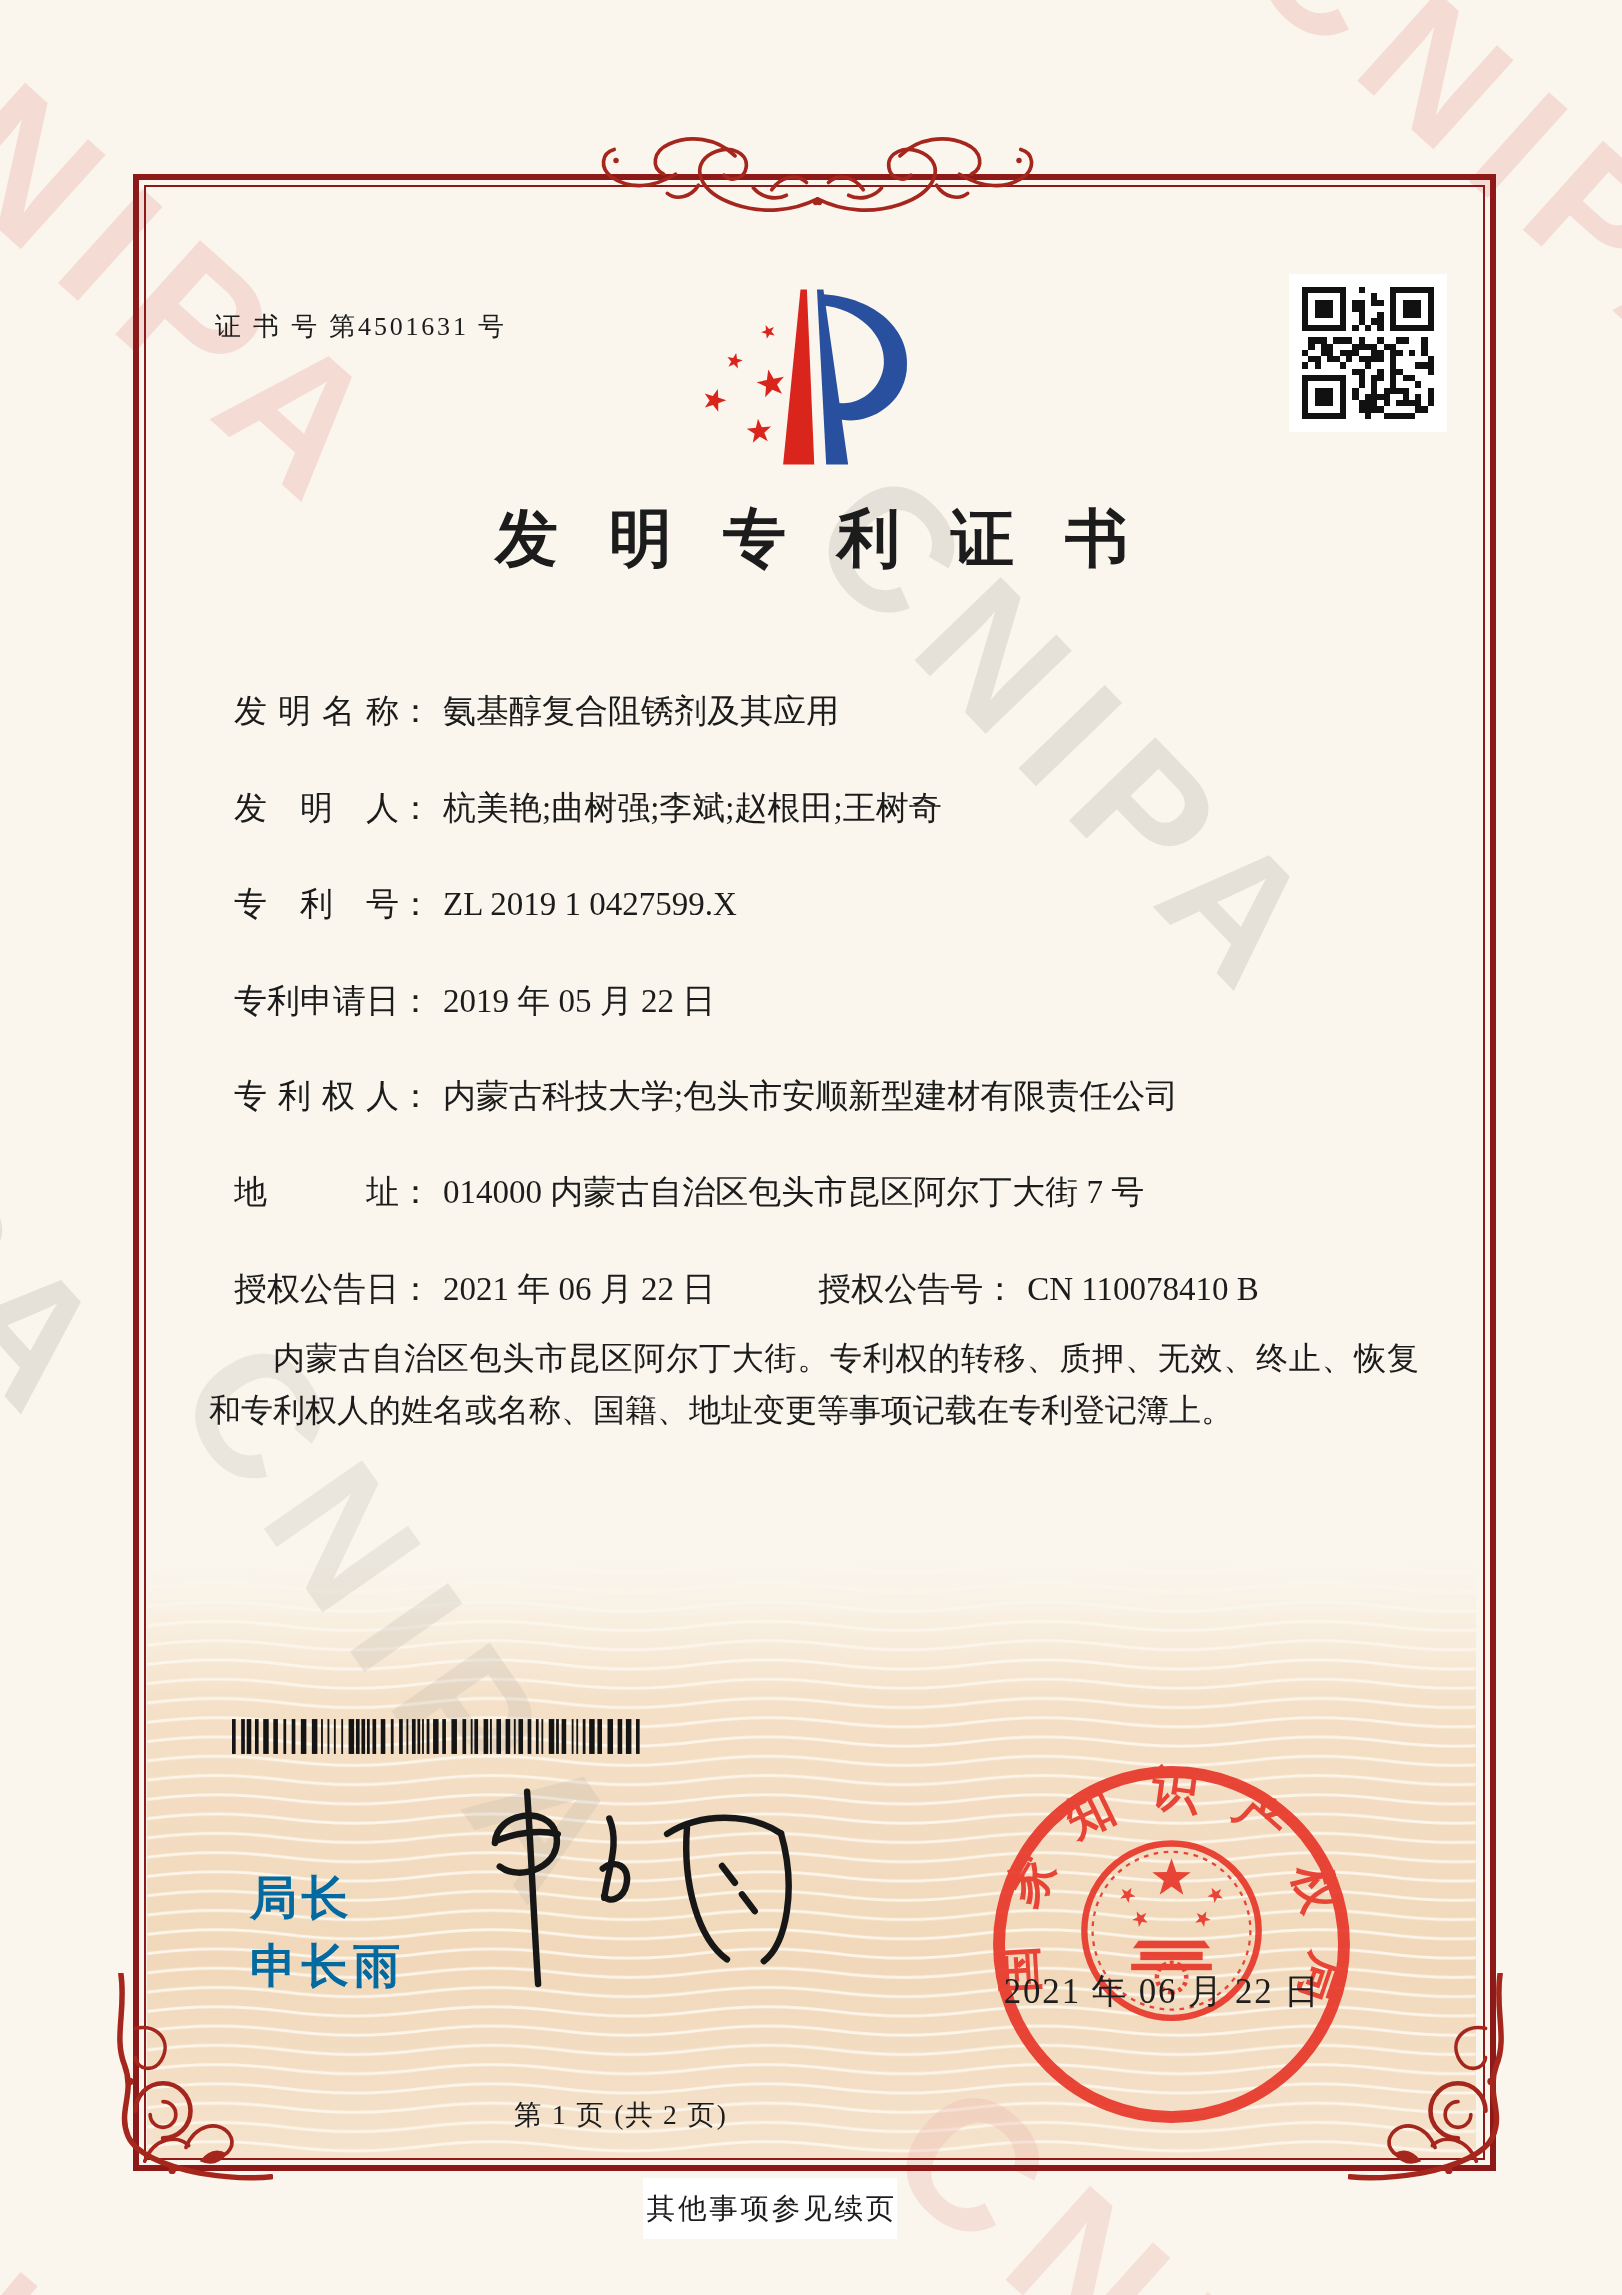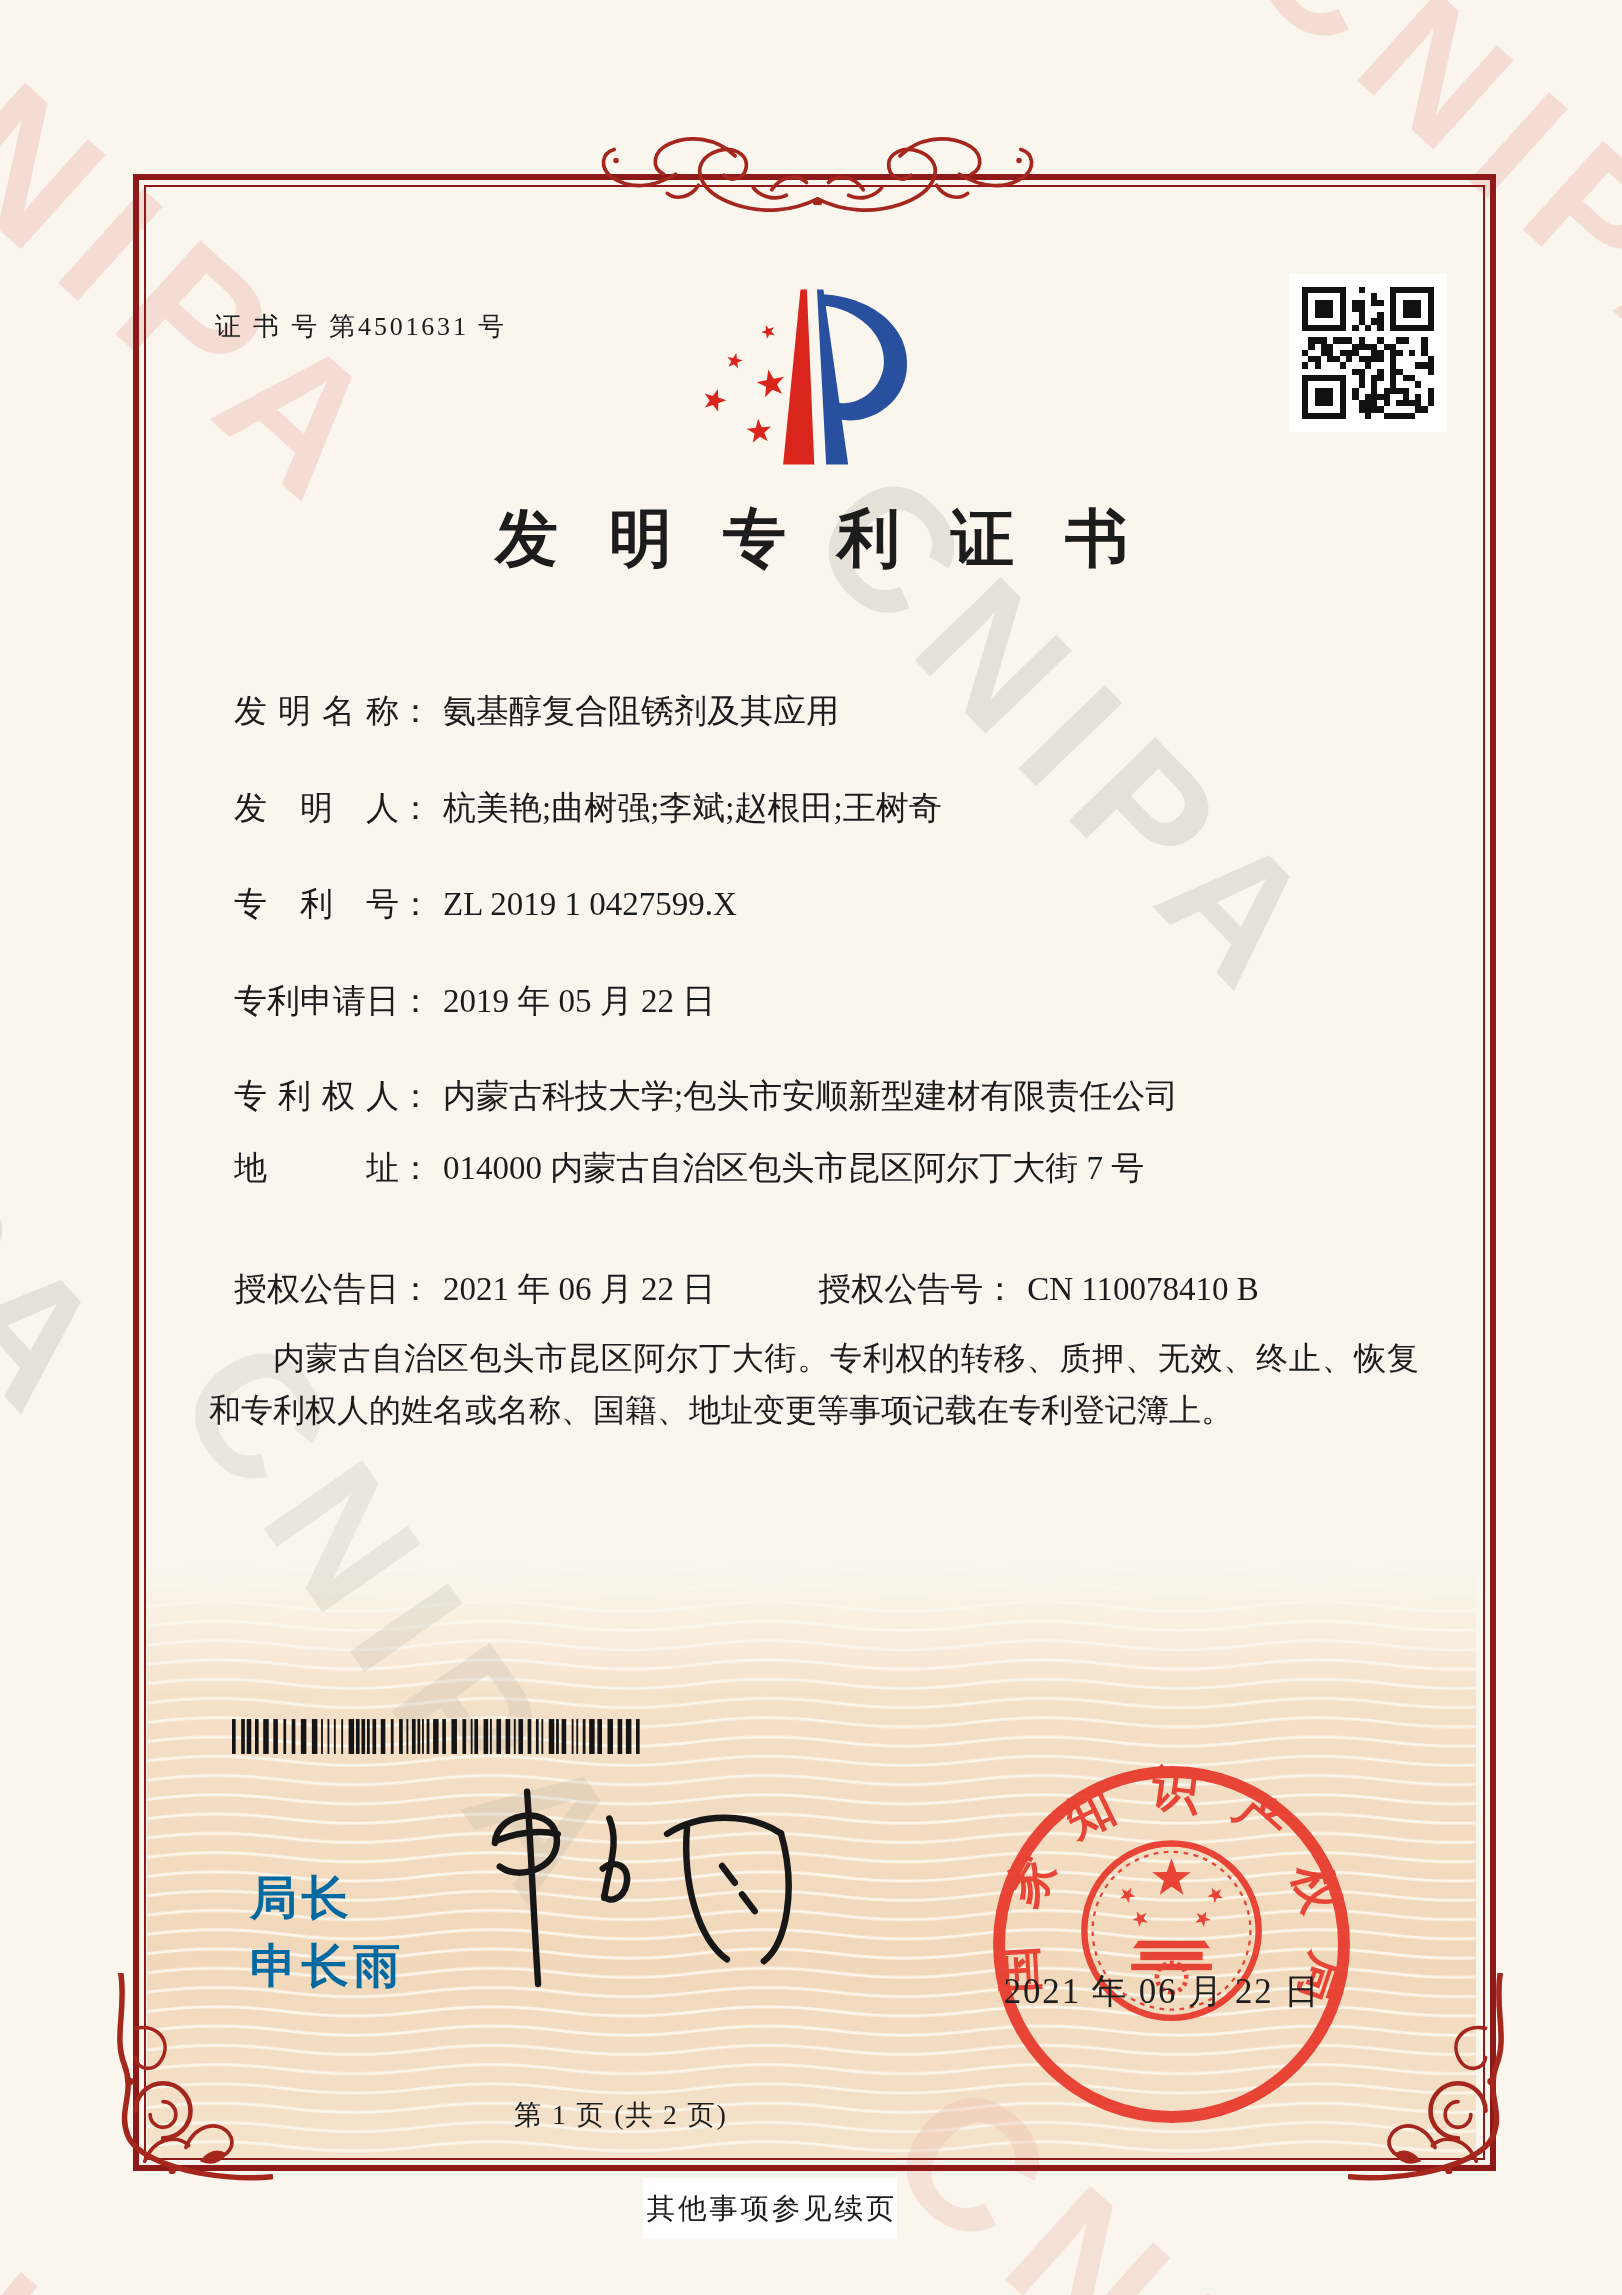--- a/index.html
+++ b/index.html
@@ -296,21 +296,21 @@
 </div>
 <div class="row" style="top:882px">
   <span class="lbl">专利号</span><span>：</span><span class="val">ZL 2019 1 0427599.X</span>
 </div>
 <div class="row" style="top:979px">
   <span class="lbl">专利申请日</span><span>：</span><span class="val">2019 年 05 月 22 日</span>
 </div>
 <div class="row" style="top:1074px">
   <span class="lbl">专利权人</span><span>：</span><span class="val">内蒙古科技大学;包头市安顺新型建材有限责任公司</span>
 </div>
-<div class="row" style="top:1146px">
+<div class="row" style="top:1170px">
   <span class="lbl">地址</span><span>：</span><span class="val">014000  内蒙古自治区包头市昆区阿尔丁大街 7 号</span>
 </div>
 <div class="row" style="top:1267px">
   <span class="lbl">授权公告日</span><span>：</span><span class="val">2021 年 06 月 22 日</span><span class="pair2">授权公告号</span><span>：</span><span class="val">CN 110078410 B</span>
 </div>
 
 <div class="body-text">
   <p>内蒙古自治区包头市昆区阿尔丁大街。专利权的转移、质押、无效、终止、恢复和专利权人的姓名或名称、国籍、地址变更等事项记载在专利登记簿上。</p>
 </div>
 

